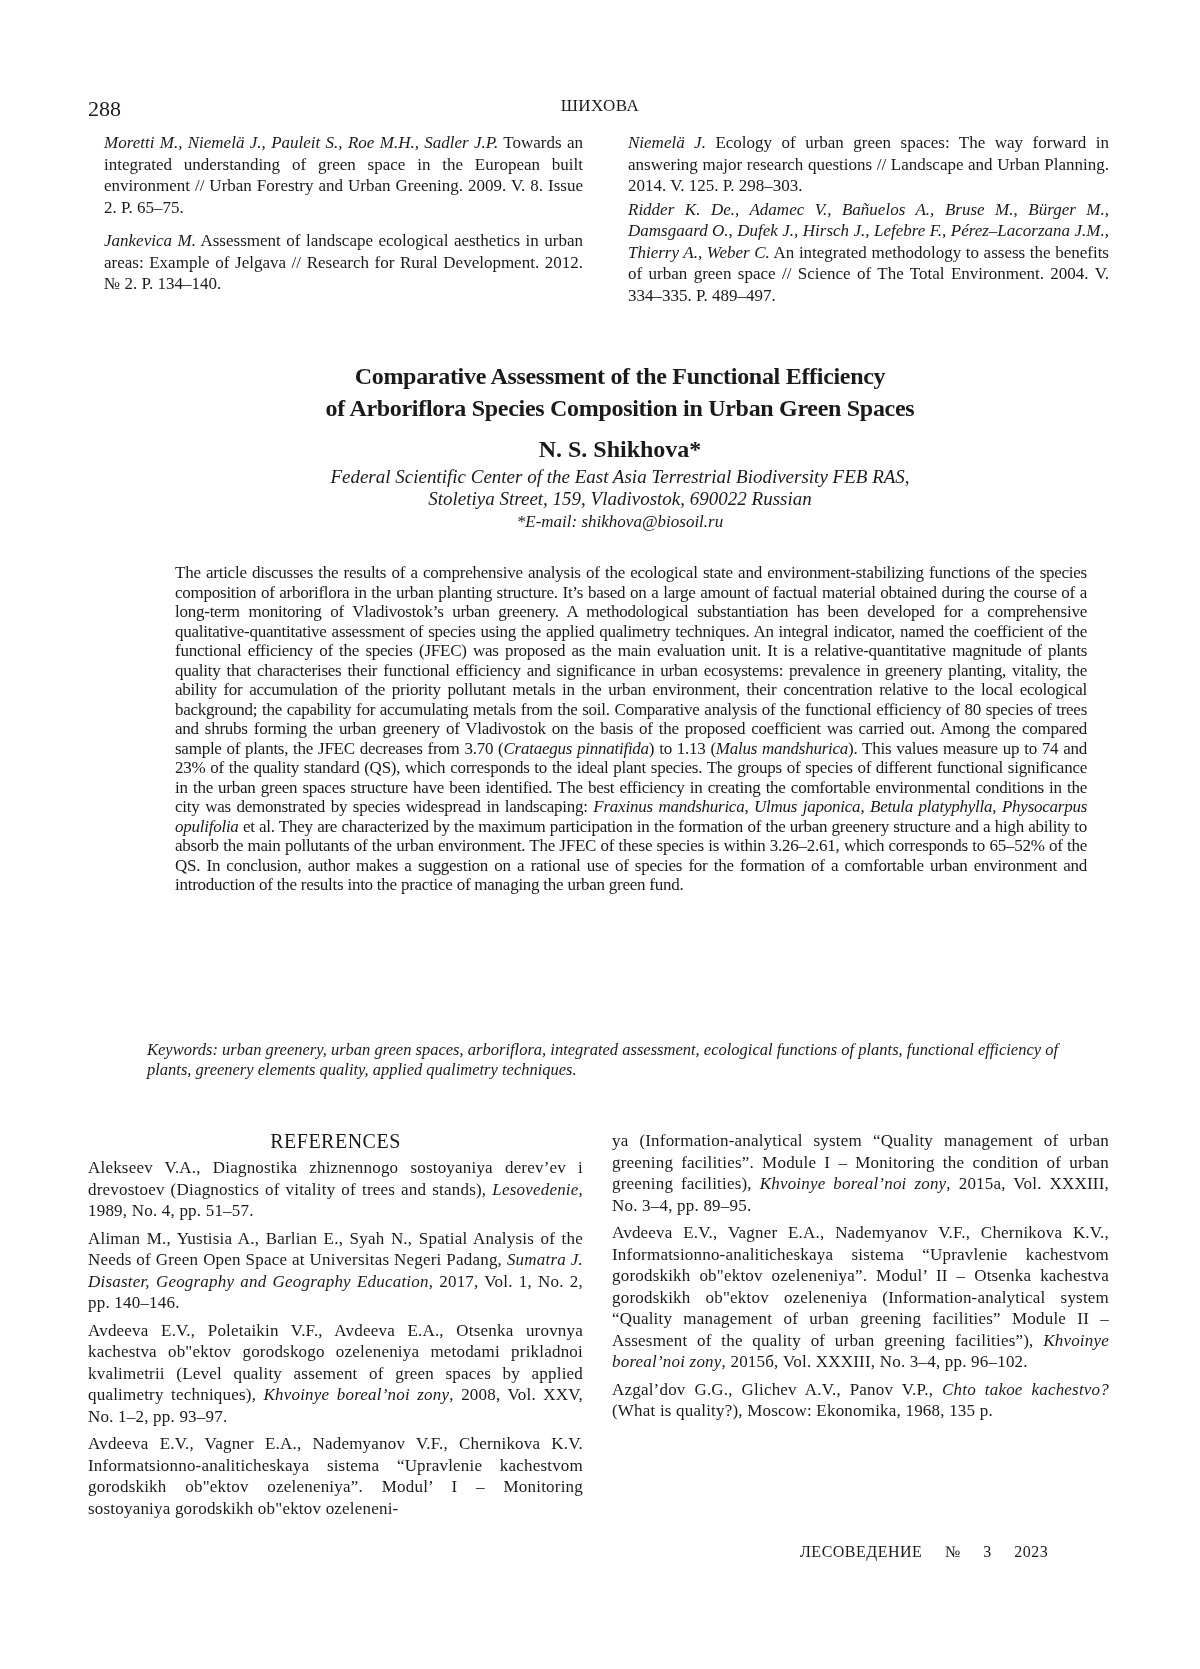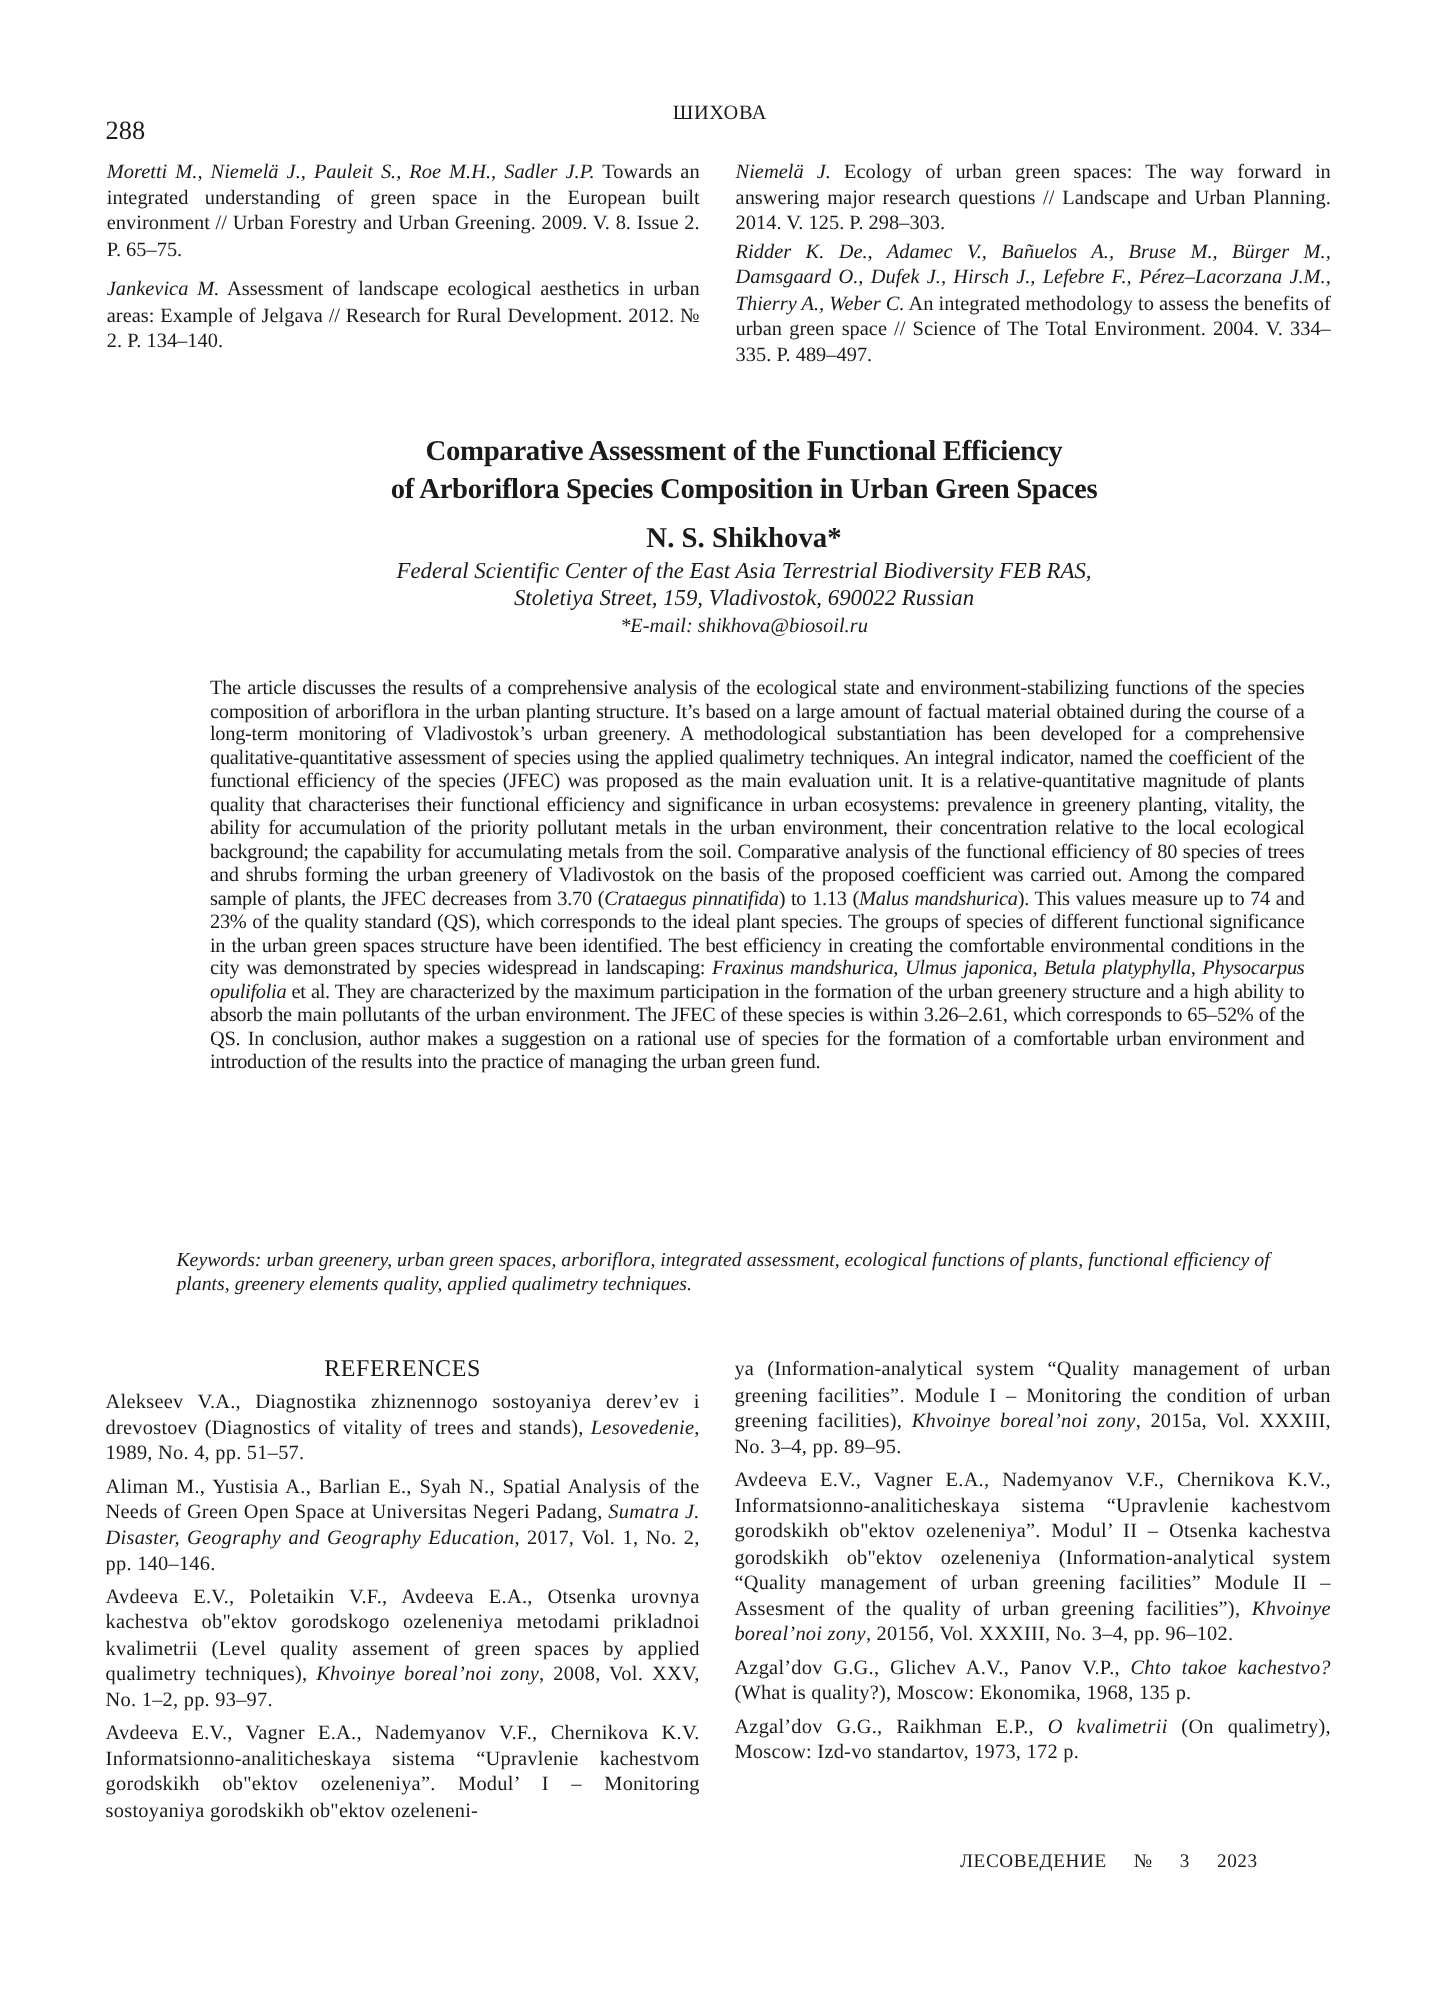--- a/index.html
+++ b/index.html
@@ -1,24 +1,24 @@
 <!DOCTYPE html>
 <html><head>
 <meta charset="utf-8">
 <style>
   html, body { margin: 0; padding: 0; background: #ffffff; }
   body { width: 1200px; height: 1669px; position: relative; color: #1a1a1a;
          font-family: "Liberation Serif", "DejaVu Serif", serif; overflow: hidden; }
   .abs { position: absolute; }
   .page-num { left: 88px; top: 96px; font-size: 22px; }
-  .running-head { left: 0; width: 1200px; text-align: center; top: 84px; font-size: 17px; letter-spacing: 0.5px; }
+  .running-head { left: 0; width: 1200px; text-align: center; top: 96px; font-size: 17px; letter-spacing: 0.5px; }
   .col { position: absolute; font-size: 17px; line-height: 21.5px; text-align: justify; }
   .col-left { left: 88px; width: 495px; }
   .col-right { left: 612px; width: 497px; }
-  .ref-top { margin: 0 0 12px 1px; }
+  .ref-top { margin: 0 0 12px 16px; }
   .ref-top .au, .ref-top .it { font-style: italic; }
   .title-block { left: 0; width: 1200px; text-align: center; margin-left: 20px; }
   .art-title { top: 360px; font-family: "Liberation Serif", serif; font-weight: bold; font-size: 24px; line-height: 32px; letter-spacing: -0.3px; }
   .author { top: 436px; font-weight: bold; font-size: 24px; }
   .affil { top: 466px; font-style: italic; font-size: 19px; line-height: 22px; }
   .email { top: 512px; font-style: italic; font-size: 17px; }
   .abstract { left: 147px; width: 912px; top: 563px; font-size: 17px; line-height: 19.5px; text-align: justify; letter-spacing: -0.25px; margin-left: 28px; }
   .abstract i { font-style: italic; }
   .keywords { left: 147px; width: 912px; top: 1040px; font-size: 16.5px; line-height: 20px; font-style: italic; }
   .refs-heading { left: 88px; width: 495px; top: 1130px; text-align: center; font-size: 20px; letter-spacing: 0.5px; }
@@ -65,20 +65,19 @@
   <p class="ref"><span>Alekseev V.A., Diagnostika zhiznennogo sostoyaniya derev’ev i drevostoev (Diagnostics of vitality of trees and stands), </span><i>Lesovedenie</i><span>, 1989, No. 4, pp. 51–57.</span></p>
   <p class="ref"><span>Aliman M., Yustisia A., Barlian E., Syah N., Spatial Analysis of the Needs of Green Open Space at Universitas Negeri Padang, </span><i>Sumatra J. Disaster, Geography and Geography Education</i><span>, 2017, Vol. 1, No. 2, pp. 140–146.</span></p>
   <p class="ref"><span>Avdeeva E.V., Poletaikin V.F., Avdeeva E.A., Otsenka urovnya kachestva ob"ektov gorodskogo ozeleneniya metodami prikladnoi kvalimetrii (Level quality assement of green spaces by applied qualimetry techniques), </span><i>Khvoinye boreal’noi zony</i><span>, 2008, Vol. XXV, No. 1–2, pp. 93–97.</span></p>
   <p class="ref"><span>Avdeeva E.V., Vagner E.A., Nademyanov V.F., Chernikova K.V. Informatsionno-analiticheskaya sistema “Upravlenie kachestvom gorodskikh ob"ektov ozeleneniya”. Modul’ I – Monitoring sostoyaniya gorodskikh ob"ektov ozeleneni-</span><i></i><span></span></p>
 </div>
 
 <div class="col col-right refs-right">
   <p class="ref"><span>ya (Information-analytical system “Quality management of urban greening facilities”. Module I – Monitoring the condition of urban greening facilities), </span><i>Khvoinye boreal’noi zony</i><span>, 2015a, Vol. XXXIII, No. 3–4, pp. 89–95.</span></p>
   <p class="ref"><span>Avdeeva E.V., Vagner E.A., Nademyanov V.F., Chernikova K.V., Informatsionno-analiticheskaya sistema “Upravlenie kachestvom gorodskikh ob"ektov ozeleneniya”. Modul’ II – Otsenka kachestva gorodskikh ob"ektov ozeleneniya (Information-analytical system “Quality management of urban greening facilities” Module II – Assesment of the quality of urban greening facilities”), </span><i>Khvoinye boreal’noi zony</i><span>, 2015б, Vol. XXXIII, No. 3–4, pp. 96–102.</span></p>
   <p class="ref"><span>Azgal’dov G.G., Glichev A.V., Panov V.P., </span><i>Chto takoe kachestvo?</i><span> (What is quality?), Moscow: Ekonomika, 1968, 135 p.</span></p>
-  <p class="ref"><span>Azgal’dov G.G., Raikhman E.P., </span><i>O kvalimetrii</i><span> (On qualimetry), Moscow: Izd-vo standartov, 1973, 172 p.</span></p>
 </div>
 
 <div class="abs footer">
   <span>ЛЕСОВЕДЕНИЕ</span>
   <span>№ 3</span>
   <span>2023</span>
 </div>
 
 </body></html>

